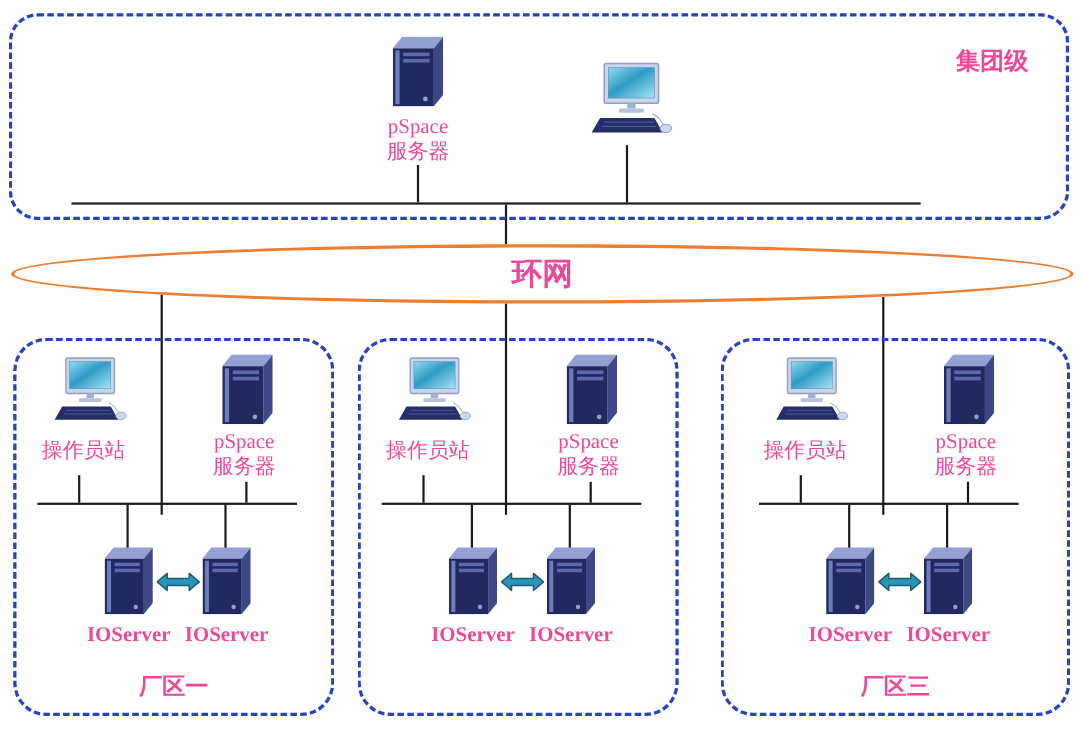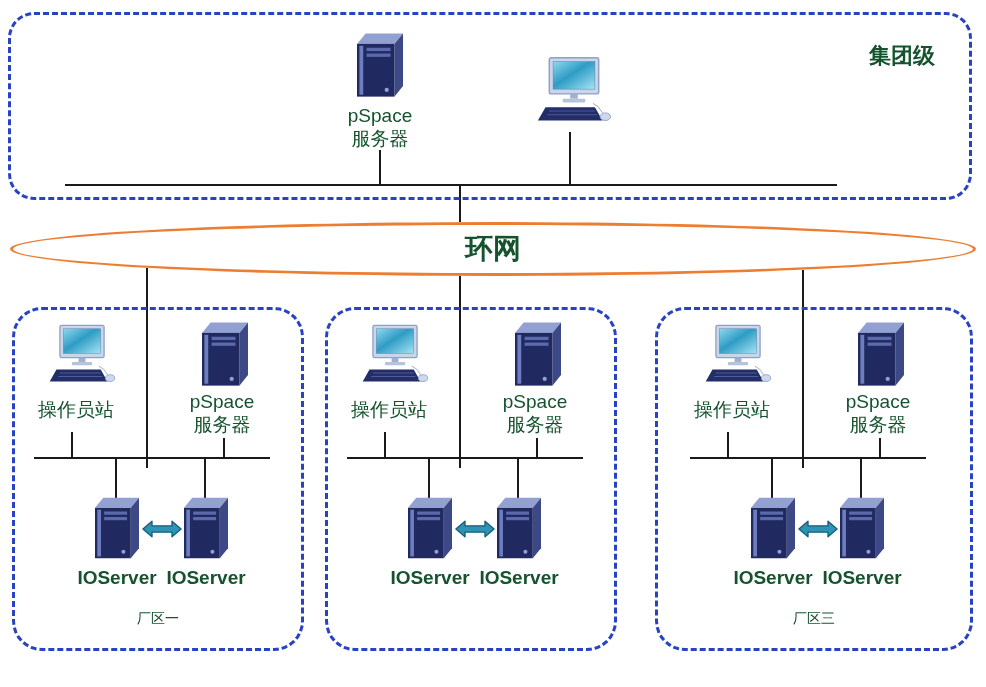--- a/index.html
+++ b/index.html
@@ -3,31 +3,31 @@
 <meta charset="utf-8">
 <style>
   :root{
     --zone-border:#2743c3;
     --ring-border:#ed7d31;
     --line:#1a1a1a;
   }
   html,body{margin:0;padding:0;background:#fff;}
   .canvas{
     position:relative;width:986px;height:687px;background:#fff;overflow:hidden;
-    font-family:"Liberation Sans","DejaVu Sans",sans-serif;color:#14532d;
+    font-family:"Liberation Sans","DejaVu Sans",sans-serif;color:#ec4899;
   }
   .zone{position:absolute;border:3px dashed var(--zone-border);border-radius:30px;box-sizing:border-box;background:transparent;}
   .group{left:8px;top:12px;width:964px;height:188px;border-radius:26px;}
   .plant{top:307px;height:344px;}
   .inner{position:absolute;left:50%;top:0;transform:translateX(-50%);width:292px;height:100%;}
   .group-label{position:absolute;right:34px;top:26px;font-size:22px;font-weight:700;}
-  .lbl{position:absolute;text-align:center;font-size:19px;line-height:23px;}
+  .lbl{position:absolute;text-align:center;font-size:19px;line-height:23px;font-family:Liberation Serif, serif;}
   .lbl.two span{display:block;}
   .lbl.io{font-weight:600;}
-  .plant-name{position:absolute;left:0;width:100%;top:300px;text-align:center;font-size:14px;font-weight:400;}
+  .plant-name{position:absolute;left:0;width:100%;top:300px;text-align:center;font-size:21px;font-weight:700;}
   .l{position:absolute;background:var(--line);}
   .icon{position:absolute;display:block;}
   .ring{
     position:absolute;left:10px;top:222px;width:966px;height:54px;box-sizing:border-box;
     border:3px solid var(--ring-border);border-radius:50%;background:#fff;
     display:flex;align-items:center;justify-content:center;
   }
   .ring-label{font-size:28px;font-weight:700;}
 </style>
 </head>

